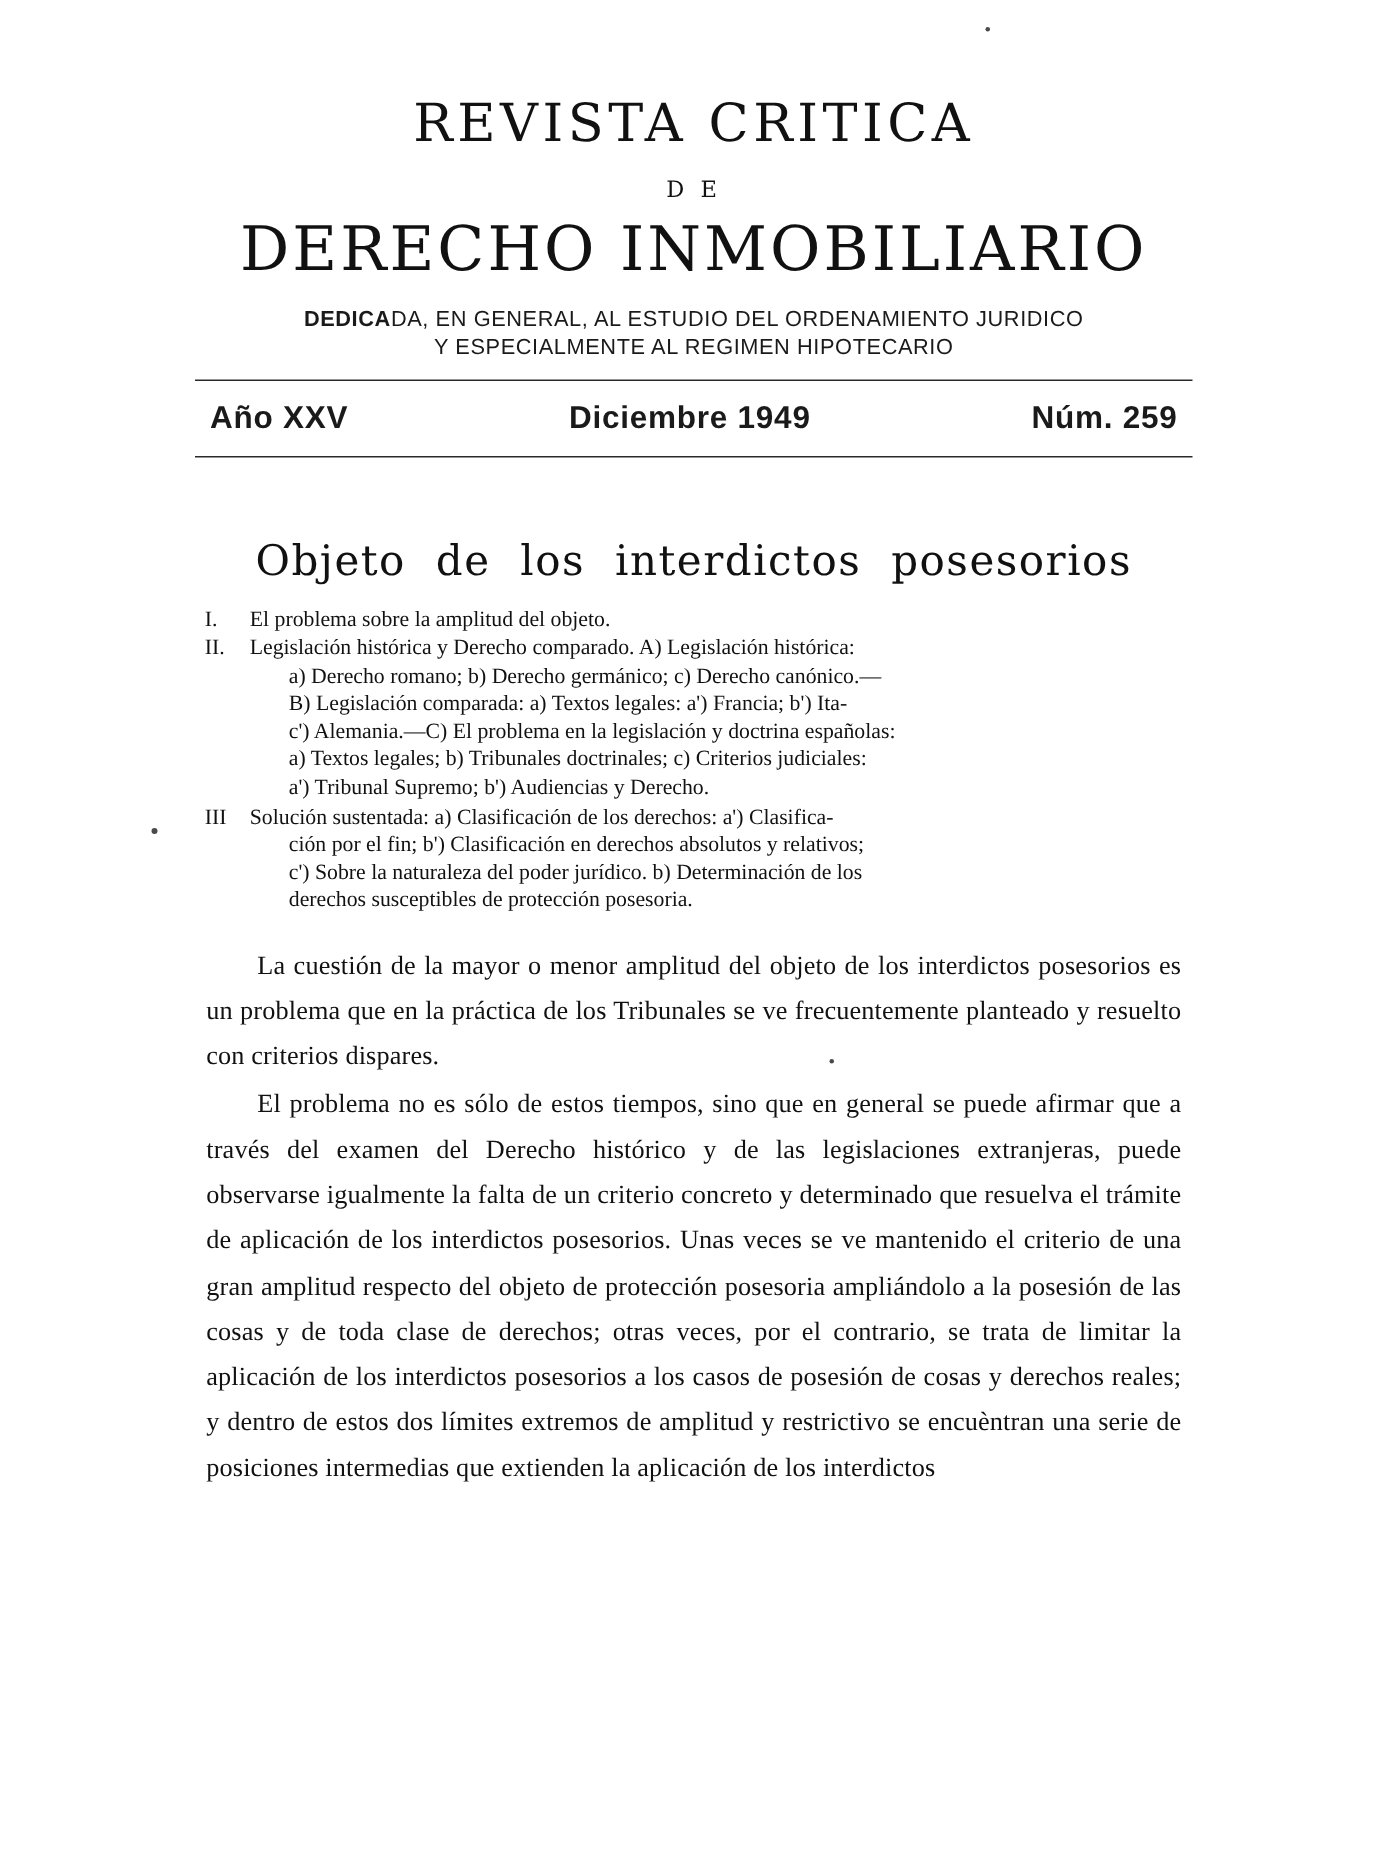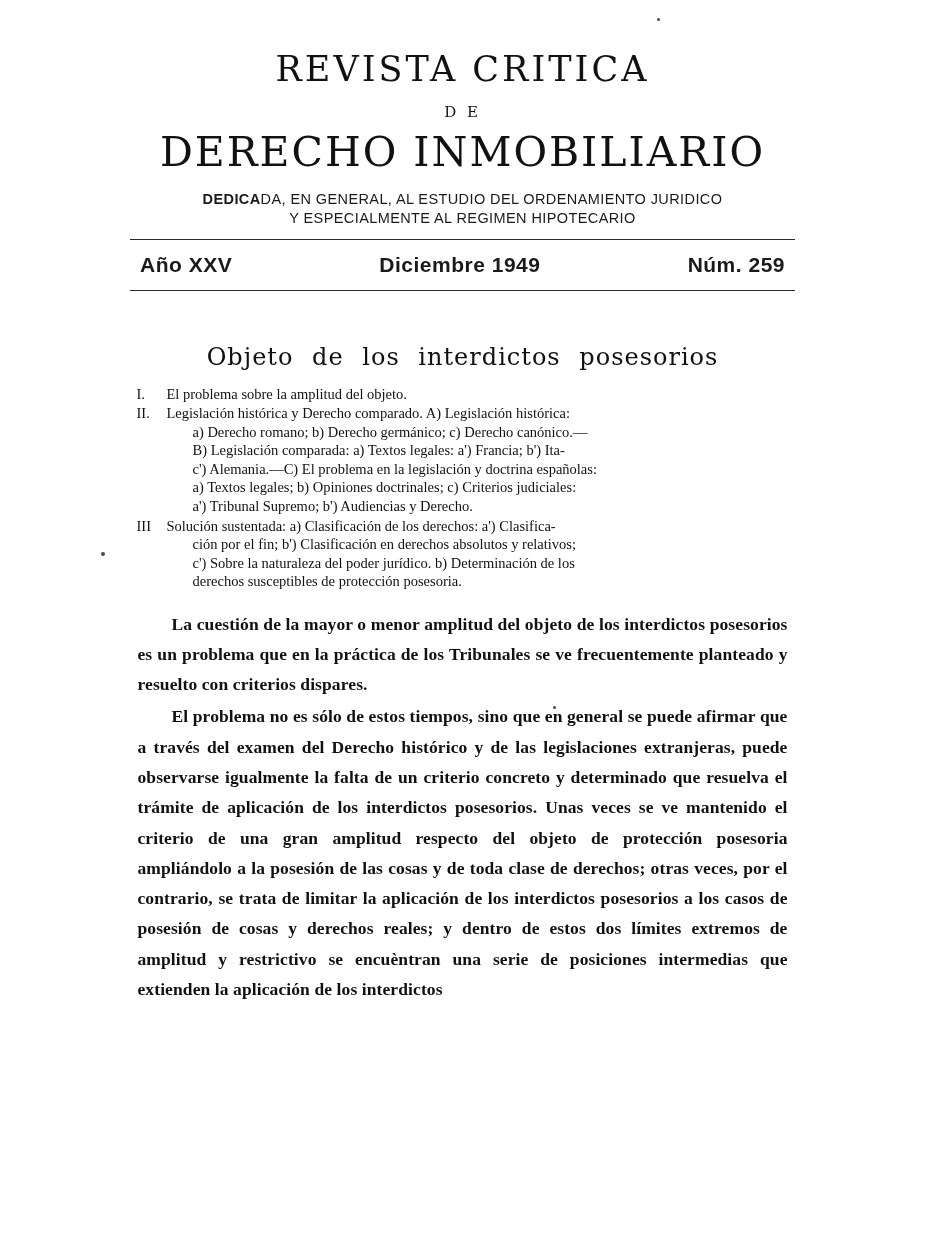--- a/index.html
+++ b/index.html
@@ -13,21 +13,21 @@
     font-family: "Liberation Serif", serif;
     color: #1a1a1a;
     position: relative;
     overflow: hidden;
   }
   .page {
     width: 925px;
     height: 1220px;
     position: relative;
     box-sizing: border-box;
-    padding: 2px;
+    padding: 16px;
   }
   .masthead {
     width: 660px;
     margin: 0 auto;
     padding-top: 48px;
     text-align: center;
   }
   .journal-title-main {
     font-family: "DejaVu Serif", serif;
     font-size: 35px;
@@ -82,21 +82,21 @@
   }
   .issue-bar .year { flex: 0 0 auto; padding-left: 6px; }
   .issue-bar .date { flex: 1 1 auto; text-align: center; }
   .issue-bar .number { flex: 0 0 auto; padding-right: 6px; }
 
   .article-title {
     width: 700px;
     margin: 52px auto 0 auto;
     text-align: center;
     font-family: "DejaVu Serif", serif;
-    font-size: 24px;
+    font-size: 28px;
     letter-spacing: 1px;
     word-spacing: 10px;
     color: #111;
   }
   .summary-heading {
     text-align: center;
     font-family: "Liberation Sans", sans-serif;
     font-size: 14px;
     font-weight: bold;
     letter-spacing: 3px;
@@ -149,21 +149,20 @@
   }
   .body-text {
     width: 650px;
     margin: 18px auto 0 auto;
     font-family: "Liberation Serif", serif;
     font-size: 17.5px;
     line-height: 1.73;
     text-align: justify;
     color: #111;
     letter-spacing: 0.1px;
-    font-weight: bold;
   }
   .body-text p {
     margin: 0 0 0 0;
     text-indent: 34px;
   }
   .body-text p + p { margin-top: 2px; }
   .speck {
     position: absolute;
     background: #4a4a4a;
     border-radius: 50%;
@@ -208,21 +207,21 @@
         <span class="first">El problema sobre la amplitud del objeto.</span>
       </div>
     </div>
     <div class="toc-row">
       <div class="toc-num">II.</div>
       <div class="toc-text">
         <span class="first">Legislación histórica y Derecho comparado. A) Legislación histórica:</span>
         <span class="ind">a) Derecho romano; b) Derecho germánico; c) Derecho canónico.—</span>
         <span class="ind">B) Legislación comparada: a) Textos legales: a') Francia; b') Ita-</span>
         <span class="ind">c') Alemania.—C) El problema en la legislación y doctrina españolas:</span>
-        <span class="ind">a) Textos legales; b) Opiniones doctrinales; c) Criterios judiciales:</span>
+        <span class="ind">a) Textos legales; b) Tribunales doctrinales; c) Criterios judiciales:</span>
         <span class="ind">a') Tribunal Supremo; b') Audiencias y Derecho.</span>
       </div>
     </div>
     <div class="toc-row">
       <div class="toc-num">III</div>
       <div class="toc-text">
         <span class="first">Solución sustentada: a) Clasificación de los derechos: a') Clasifica-</span>
         <span class="ind">ción por el fin; b') Clasificación en derechos absolutos y relativos;</span>
         <span class="ind">c') Sobre la naturaleza del poder jurídico. b) Determinación de los</span>
         <span class="ind">derechos susceptibles de protección posesoria.</span>

